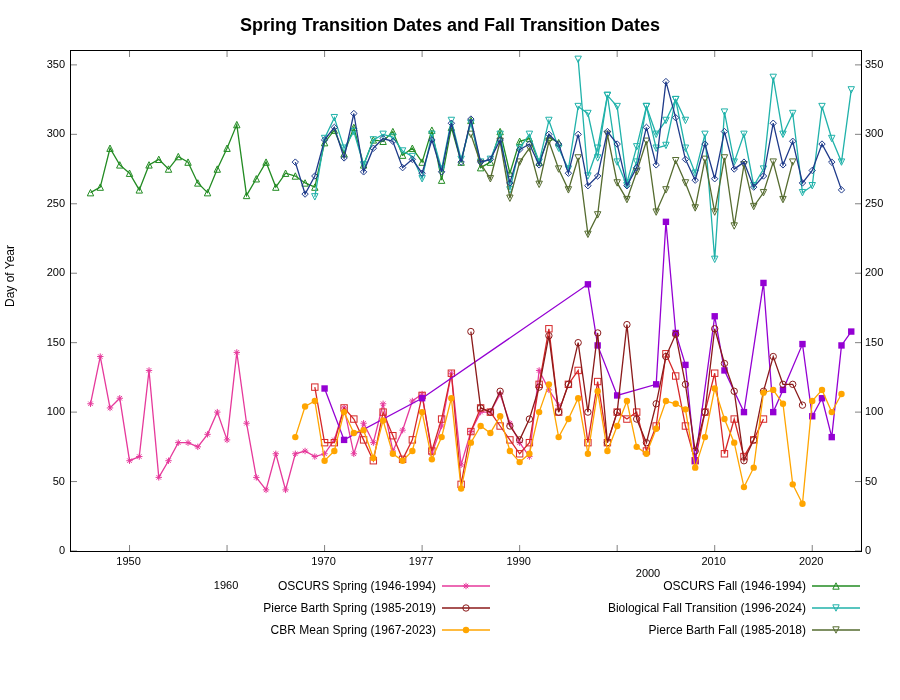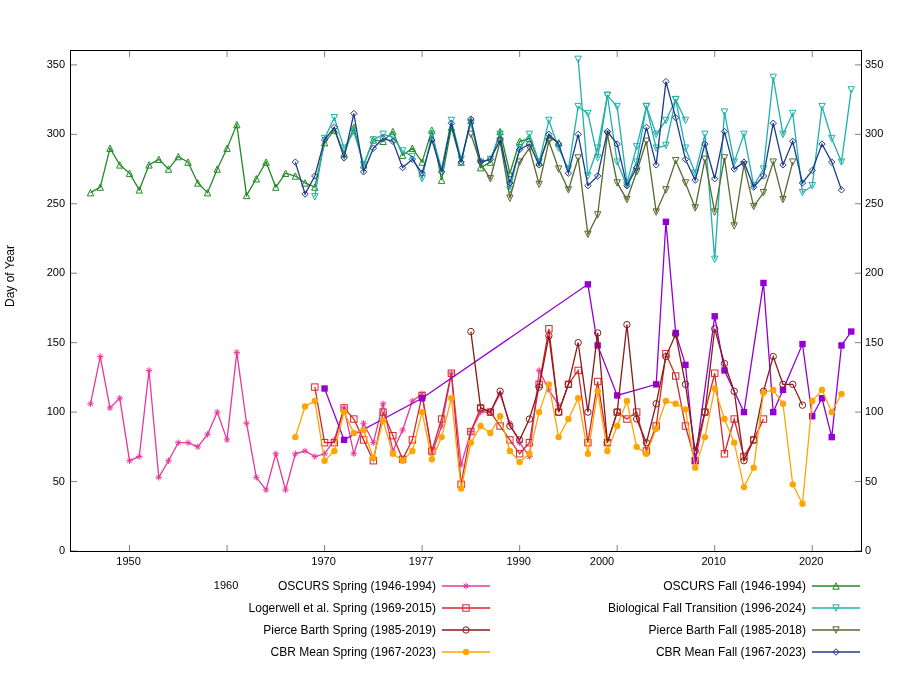--- a/index.html
+++ b/index.html
@@ -20,20 +20,21 @@
   .legend-label { text-align:right; padding-right:6px; }
   .legend-swatch { width:48px; height:16px; position:relative; }
   svg.grid, svg.series { position:absolute; left:0; top:0; width:790px; height:500px;
                          overflow:visible; }
   .grid line { stroke:#000; stroke-width:0.5; }
 </style>
 </head>
 <body>
 
 <div class="chart-container">
+  <div class="title">Spring Transition Dates and Fall Transition Dates</div>
   <div class="ylabel">Day of Year</div>
 
   <div class="plot-area">
     <svg class="grid" id="grid">
         <line x1="0" y1="500" x2="6" y2="500"></line>
         <line x1="784" y1="500" x2="790" y2="500"></line>
         <line x1="0" y1="430.55555555555554" x2="6" y2="430.55555555555554"></line>
         <line x1="784" y1="430.55555555555554" x2="790" y2="430.55555555555554"></line>
         <line x1="0" y1="361.1111111111111" x2="6" y2="361.1111111111111"></line>
         <line x1="784" y1="361.1111111111111" x2="790" y2="361.1111111111111"></line>
@@ -761,44 +762,37 @@
       <div class="tick-y-right" style="top: 202.778px;">250</div>
       <div class="tick-y-right" style="top: 133.333px;">300</div>
       <div class="tick-y-right" style="top: 63.8889px;">350</div>
     </div>
   <div id="xticks">
       <div class="tick-x" style="left: 128.519px;">1950</div>
       <div class="tick-x" style="left: 226.049px; margin-top: 24px;">1960</div>
       <div class="tick-x" style="left: 323.58px;">1970</div>
       <div class="tick-x" style="left: 421.111px;">1977</div>
       <div class="tick-x" style="left: 518.642px;">1990</div>
-      <div class="tick-x" style="left: 602px;">2000</div>
+      <div class="tick-x" style="left: 648px; margin-top: 12px;">2000</div>
       <div class="tick-x" style="left: 713.704px;">2010</div>
       <div class="tick-x" style="left: 811.235px;">2020</div>
     </div>
 
   <div class="legend">
     <div class="legend-col" id="legend-left">
         <div class="legend-row">
           <span class="legend-label">OSCURS Spring (1946-1994)</span>
           <span class="legend-swatch"><svg width="48" height="16">
               <line x1="0" y1="8" x2="48" y2="8" stroke="#e6399b" stroke-width="1.3"></line>
               <g stroke="#e6399b" stroke-width="1">
                 <line x1="20.8" y1="8" x2="27.2" y2="8"></line>
                 <line x1="24" y1="4.8" x2="24" y2="11.2"></line>
                 <line x1="21.76" y1="5.76" x2="26.24" y2="10.24"></line>
                 <line x1="21.76" y1="10.24" x2="26.24" y2="5.76"></line>
               </g>
-            </svg></span>
-        </div>
-        <div class="legend-row">
-          <span class="legend-label">Logerwell et al. Spring (1969-2015)</span>
-          <span class="legend-swatch"><svg width="48" height="16">
-              <line x1="0" y1="8" x2="48" y2="8" stroke="#d62728" stroke-width="1.3"></line>
-              <rect x="20.8" y="4.8" width="6.4" height="6.4" fill="none" stroke="#d62728"></rect>
             </svg></span>
         </div>
         <div class="legend-row">
           <span class="legend-label">Pierce Barth Spring (1985-2019)</span>
           <span class="legend-swatch"><svg width="48" height="16">
               <line x1="0" y1="8" x2="48" y2="8" stroke="#8b1a1a" stroke-width="1.3"></line>
               <circle cx="24" cy="8" r="3.2" fill="none" stroke="#8b1a1a"></circle>
             </svg></span>
         </div>
         <div class="legend-row">
@@ -824,22 +818,15 @@
               <polygon points="24,11.2 27.2,4.8 20.8,4.8" fill="none" stroke="#20b2aa"></polygon>
             </svg></span>
         </div>
         <div class="legend-row">
           <span class="legend-label">Pierce Barth Fall (1985-2018)</span>
           <span class="legend-swatch"><svg width="48" height="16">
               <line x1="0" y1="8" x2="48" y2="8" stroke="#556b2f" stroke-width="1.3"></line>
               <polygon points="24,11.2 27.2,4.8 20.8,4.8" fill="none" stroke="#556b2f"></polygon>
             </svg></span>
         </div>
-        <div class="legend-row">
-          <span class="legend-label">CBR Mean Fall (1967-2023)</span>
-          <span class="legend-swatch"><svg width="48" height="16">
-              <line x1="0" y1="8" x2="48" y2="8" stroke="#1e3a8a" stroke-width="1.3"></line>
-              <polygon points="24,4.8 27.2,8 24,11.2 20.8,8" fill="none" stroke="#1e3a8a"></polygon>
-            </svg></span>
-        </div>
       </div>
   </div>
 </div>
 
 </body></html>

